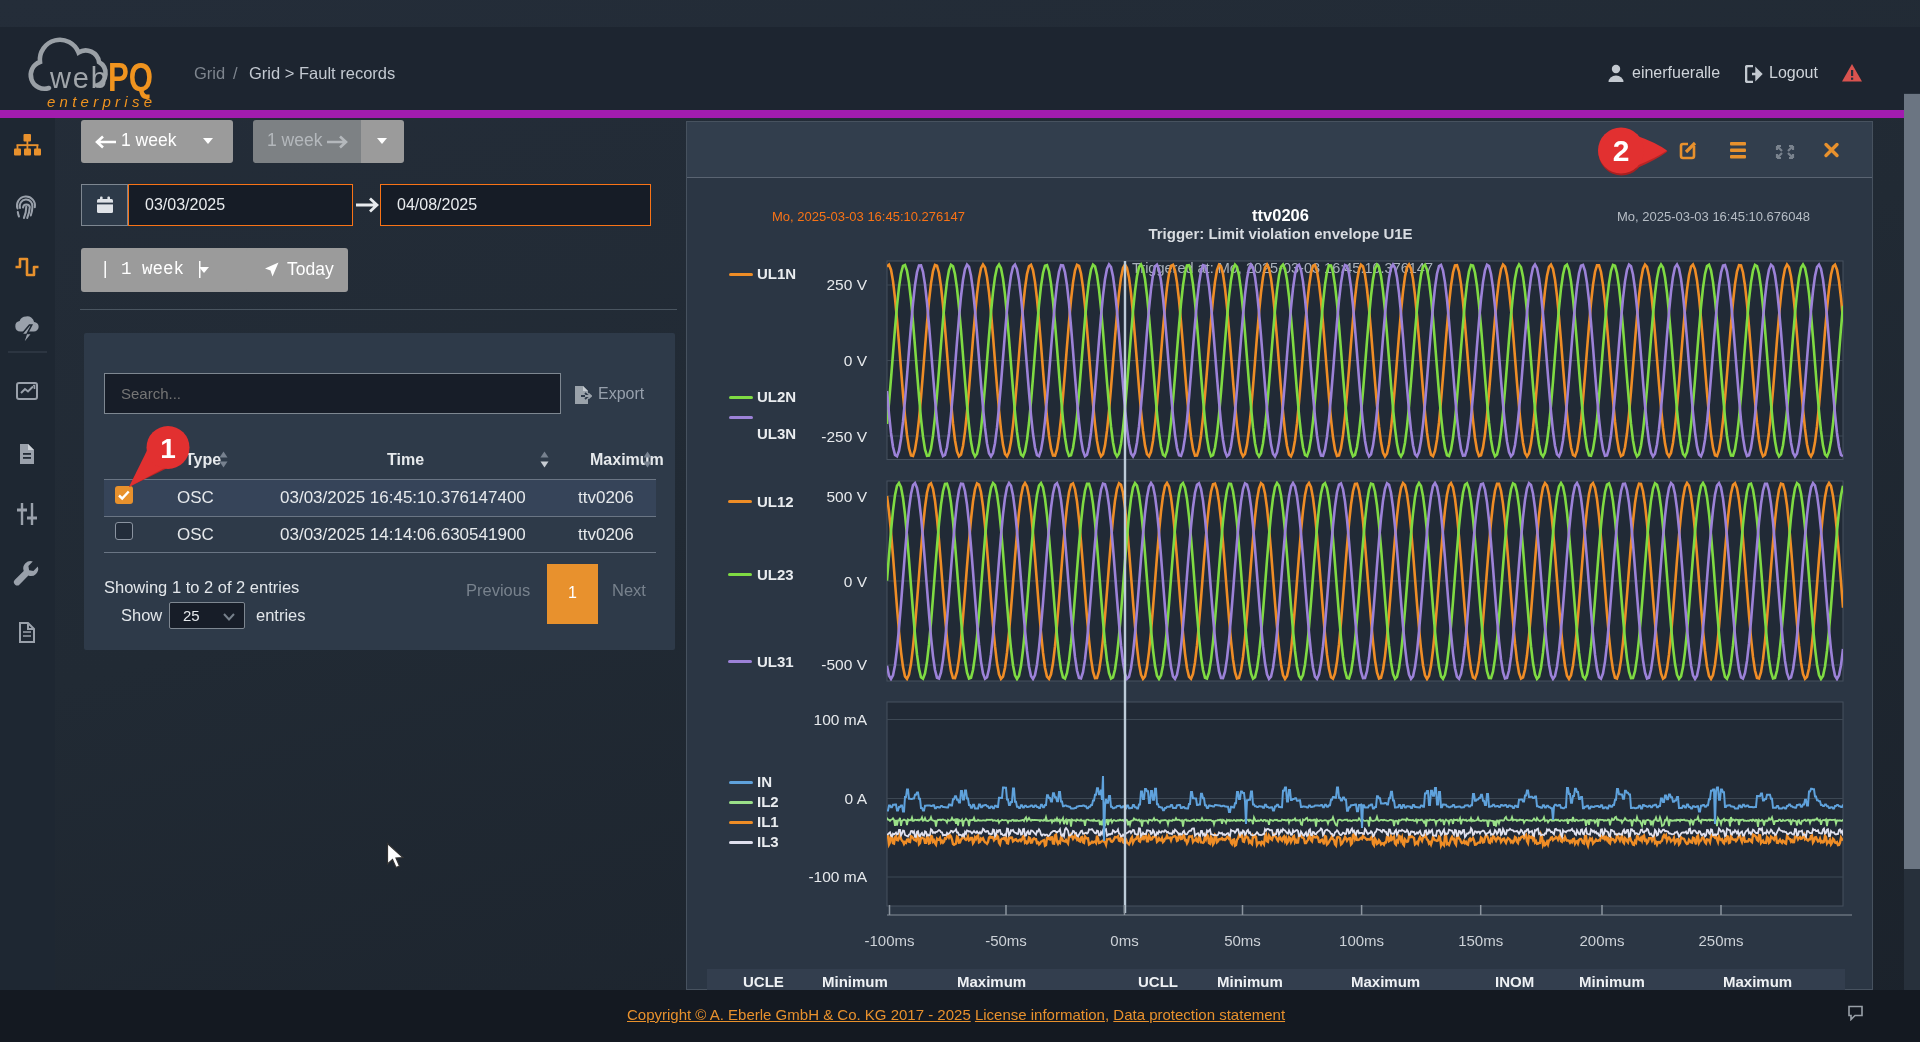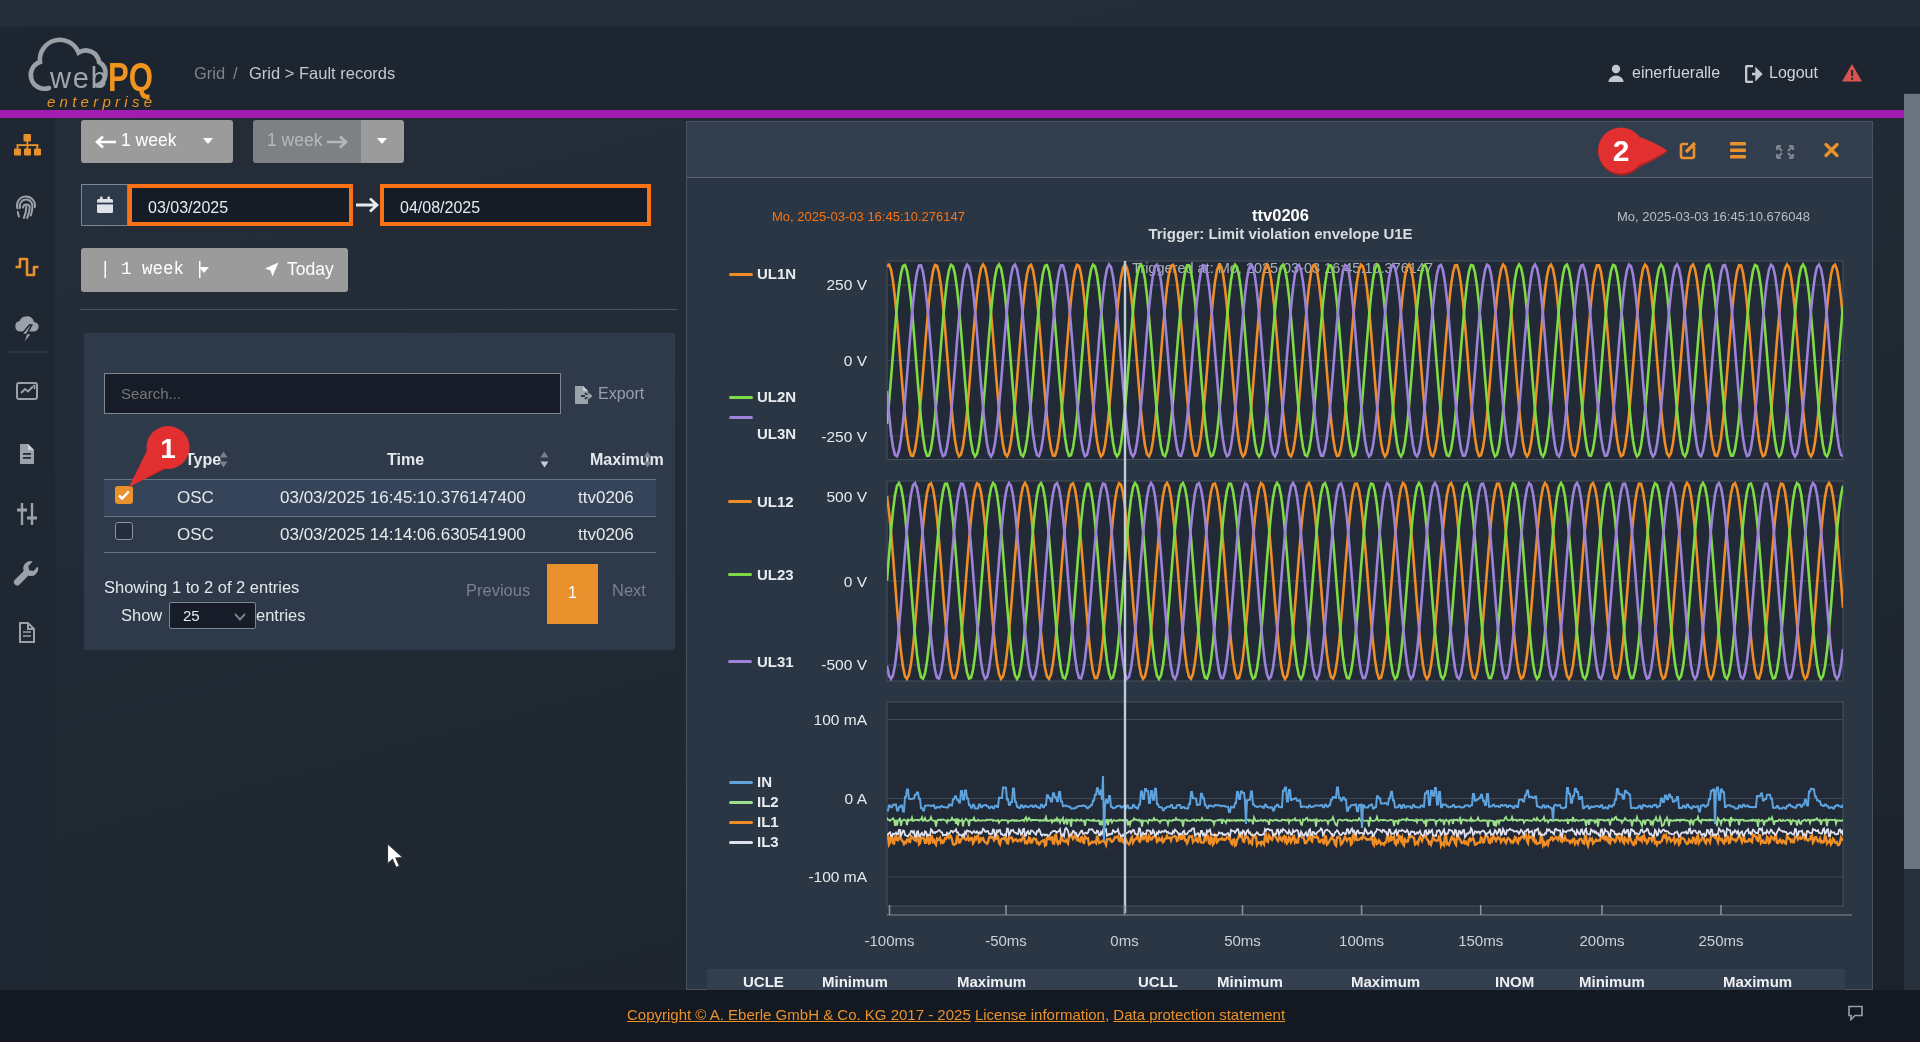--- a/index.html
+++ b/index.html
@@ -1,20 +1,20 @@
 <!DOCTYPE html>
 <html><head><meta charset="utf-8"><style>
 * { margin:0; padding:0; box-sizing:border-box; }
 body { width:1920px; height:1042px; background:linear-gradient(165deg,#242d39 0%,#212a34 45%,#1b222b 100%); font-family:"Liberation Sans", sans-serif; overflow:hidden; position:relative; }
 #header { position:absolute; left:0; top:0; width:1920px; height:91px; background:#1d2530; border-bottom:8px solid #a21caf; z-index:5;margin-top:27px; }
 .htxt { position:absolute; top:37px; font-size:16px; color:#ced3d9; }
 #sidebar { position:absolute; left:0; top:93px; width:55px; height:897px; background:#1e2732; }
 .crumb { position:absolute; top:37px; font-size:16.5px; }
 .btn { position:absolute; background:#9b9b9b; border-radius:3px; color:#fff; font-size:17.5px; }
-.inp { position:absolute; background:#161c26; border:4px solid #f97316; color:#e8ebee; font-size:16px; line-height:40px; padding-left:16px; }
+.inp { position:absolute; background:#161c26; border:1px solid #f97316; color:#e8ebee; font-size:16px; line-height:40px; padding-left:16px; }
 #tcard { position:absolute; left:84px; top:333px; width:591px; height:317px; background:#2e3a49; border-radius:2px; }
 #rcard { position:absolute; left:686px; top:121px; width:1187px; height:869px; background:#2b3644; border:1px solid #47525f; }
 #rcardbar { position:absolute; left:0; top:0; width:100%; height:56px; background:#323e4d; border-bottom:1px solid #5a6472; }
 .ylab { position:absolute; right:1053px; font-size:15.5px; color:#e6e9ec; height:20px; line-height:20px; }
 .ldash { position:absolute; width:24px; height:3.4px; border-radius:2px; }
 .llab { position:absolute; font-size:15px; font-weight:bold; color:#e9ecef; }
 .btxt { position:absolute; top:973px; font-size:15px; font-weight:bold; color:#eef1f4; z-index:3; }
 #footer { position:absolute; left:0; top:990px; width:1920px; height:52px; background:#141921; z-index:6; }
 .cell { position:absolute; font-size:17px; color:#e6e9ec; }
 .caret { width:0; height:0; border-left:5.5px solid transparent; border-right:5.5px solid transparent; border-top:6.5px solid #fff; display:inline-block; }
@@ -183,21 +183,21 @@
 <div class="cell" style="left:280px;top:488px;">03/03/2025 16:45:10.376147400</div>
 <div class="cell" style="left:578px;top:488px;">ttv0206</div>
 
 <div style="position:absolute;left:115px;top:522px;width:18px;height:18px;background:#232d3b;border:1.6px solid #8a93a0;border-radius:3px;"></div>
 <div class="cell" style="left:177px;top:524.5px;">OSC</div>
 <div class="cell" style="left:280px;top:524.5px;">03/03/2025 14:14:06.630541900</div>
 <div class="cell" style="left:578px;top:524.5px;">ttv0206</div>
 
 <div class="cell" style="left:104px;top:578px;color:#e2e6ea;font-size:16.5px;">Showing 1 to 2 of 2 entries</div>
 <div class="cell" style="left:121px;top:606px;color:#e2e6ea;font-size:16.5px;">Show</div>
-<div style="position:absolute;left:169px;top:602px;width:87px;height:27px;background:#171d28;border:1px solid #7e8791;border-radius:2px;">
+<div style="position:absolute;left:169px;top:602px;width:76px;height:27px;background:#171d28;border:1px solid #7e8791;border-radius:2px;">
  <span style="position:absolute;left:13px;top:4px;font-size:15px;color:#e6e9ec;">25</span>
  <svg width="12" height="8" viewBox="0 0 12 8" style="position:absolute;right:9px;top:10px;">
       <path d="M1,1 L6,6.5 L11,1" stroke="#76808b" stroke-width="2" fill="none"></path>
     </svg>
 </div>
 <div class="cell" style="left:256px;top:606px;color:#e2e6ea;font-size:16.5px;">entries</div>
 <div class="cell" style="left:466px;top:581px;color:#78828d;font-size:16.5px;">Previous</div>
 <div style="position:absolute;left:547px;top:564px;width:51px;height:60px;background:#e8912d;">
  <span style="position:absolute;left:0;width:51px;text-align:center;top:20px;font-size:16px;color:#fff;">1</span>
 </div>

